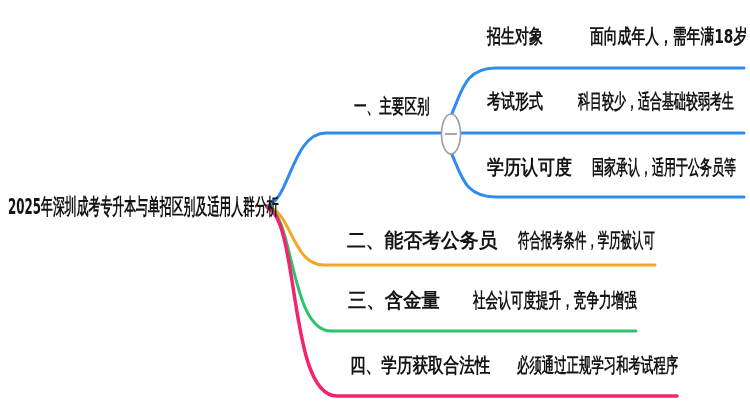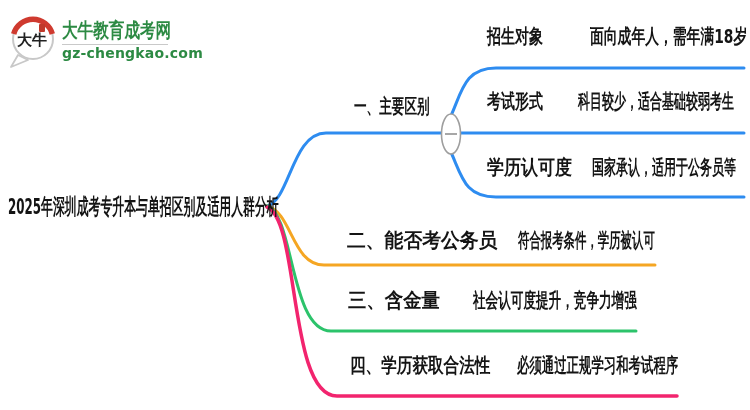--- a/index.html
+++ b/index.html
@@ -67,34 +67,20 @@
     <path d="M 267 206 C 294 214 290 331 331 331 H 636" fill="none" stroke-width="3" stroke-linecap="round" stroke="#2cc36b"></path>
 
     <path d="M 267 207 C 300 220 288 396 337 396 H 677" fill="none" stroke-width="3.5" stroke-linecap="round" stroke="#f2246e"></path>
 
     <g>
       <ellipse cx="451" cy="134" rx="9.5" ry="20" fill="#ffffff" stroke-width="1.6" stroke="#9e9e9e"></ellipse>
       <line x1="445" y1="134" x2="457" y2="134" stroke-width="1.8" stroke="#9e9e9e"></line>
     </g>
   </svg>
 
-  <div class="logo">
-    <svg class="logo-icon" width="50" height="58" viewBox="0 0 50 58">
-      <circle cx="25" cy="27" r="20" fill="#ffffff" stroke="#c8c8c8" stroke-width="2"></circle>
-      <path d="M 10 43 L 3 55 L 20 48 Z" fill="#ffffff" stroke="#c8c8c8" stroke-width="1.8" stroke-linejoin="round"></path>
-      <path d="M 5.7 22 A 20 20 0 0 1 44.3 22" fill="none" stroke-width="5.5" stroke="#cf3a2f"></path>
-      <text x="24" y="33" text-anchor="middle" font-size="15" font-weight="bold" fill="#222222">大牛</text>
-      <rect x="31" y="12" width="6" height="8" rx="1" fill="#c0392b"></rect>
-    </svg>
-    <div class="logo-text">
-      <div class="logo-name">大牛教育成考网</div>
-      <div class="logo-divider"></div>
-      <div class="logo-domain">gz-chengkao.com</div>
-    </div>
-  </div>
 
   <div class="node topic n-topic">2025年深圳成考专升本与单招区别及适用人群分析</div>
 
   <div class="node n-b1l">一、主要区别</div>
   <div class="node n-c1l">招生对象</div>
   <div class="node n-c1v">面向成年人，需年满18岁</div>
   <div class="node n-c2l">考试形式</div>
   <div class="node n-c2v">科目较少，适合基础较弱考生</div>
   <div class="node n-c3l">学历认可度</div>
   <div class="node n-c3v">国家承认，适用于公务员等</div>

